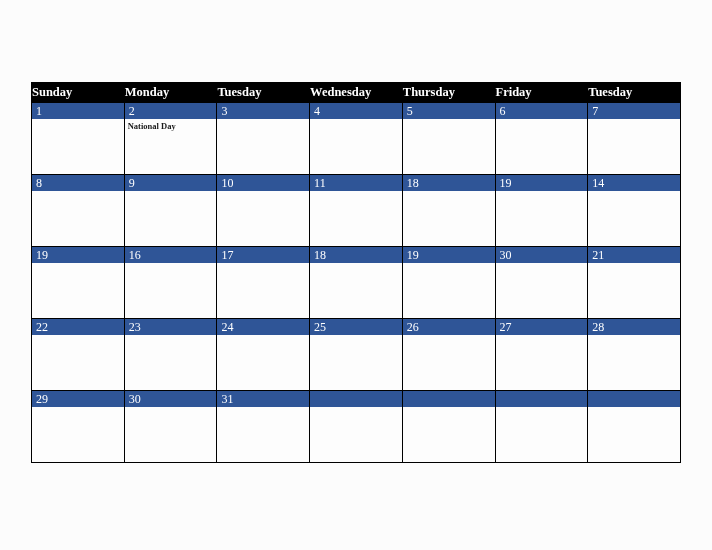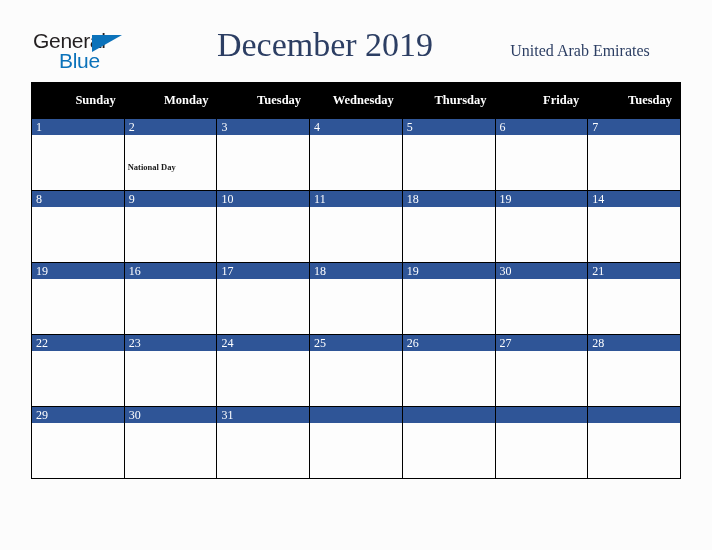--- a/index.html
+++ b/index.html
@@ -100,22 +100,22 @@
     table-layout: fixed;
   }
 
   .calendar th {
     background: #000000;
     color: #ffffff;
     font-family: "Liberation Serif", serif;
     font-size: 12.5px;
     font-weight: bold;
     height: 19px;
-    padding: 8px;
-    text-align: right;
+    padding: 0;
+    text-align: left;
     border: 1px solid #000000;
   }
 
   .calendar td {
     padding: 0;
     vertical-align: top;
     border-left: 1px solid #000000;
     border-right: 1px solid #000000;
     border-bottom: 1px solid #000000;
     background: #fdfdfd;
@@ -139,41 +139,27 @@
     padding: 2px 3px 0 3px;
     font-family: "Liberation Serif", serif;
     font-size: 8.5px;
     font-weight: bold;
     color: #1a1a1a;
     line-height: 11px;
   }
 
   .event {
     display: block;
-    margin-top: 25px;
   }
 </style>
 </head>
 <body>
 
 <div class="page">
 
-  <div class="header">
-
-    <div class="logo">
-      <span class="logo-general">General</span>
-      <span class="logo-triangle"></span>
-      <span class="logo-blue">Blue</span>
-    </div>
-
-    <div class="title">December 2019</div>
-
-    <div class="country">United Arab Emirates</div>
-
-  </div>
 
   <table class="calendar">
     <thead>
       <tr>
           <th>Sunday</th>
           <th>Monday</th>
           <th>Tuesday</th>
           <th>Wednesday</th>
           <th>Thursday</th>
           <th>Friday</th>

